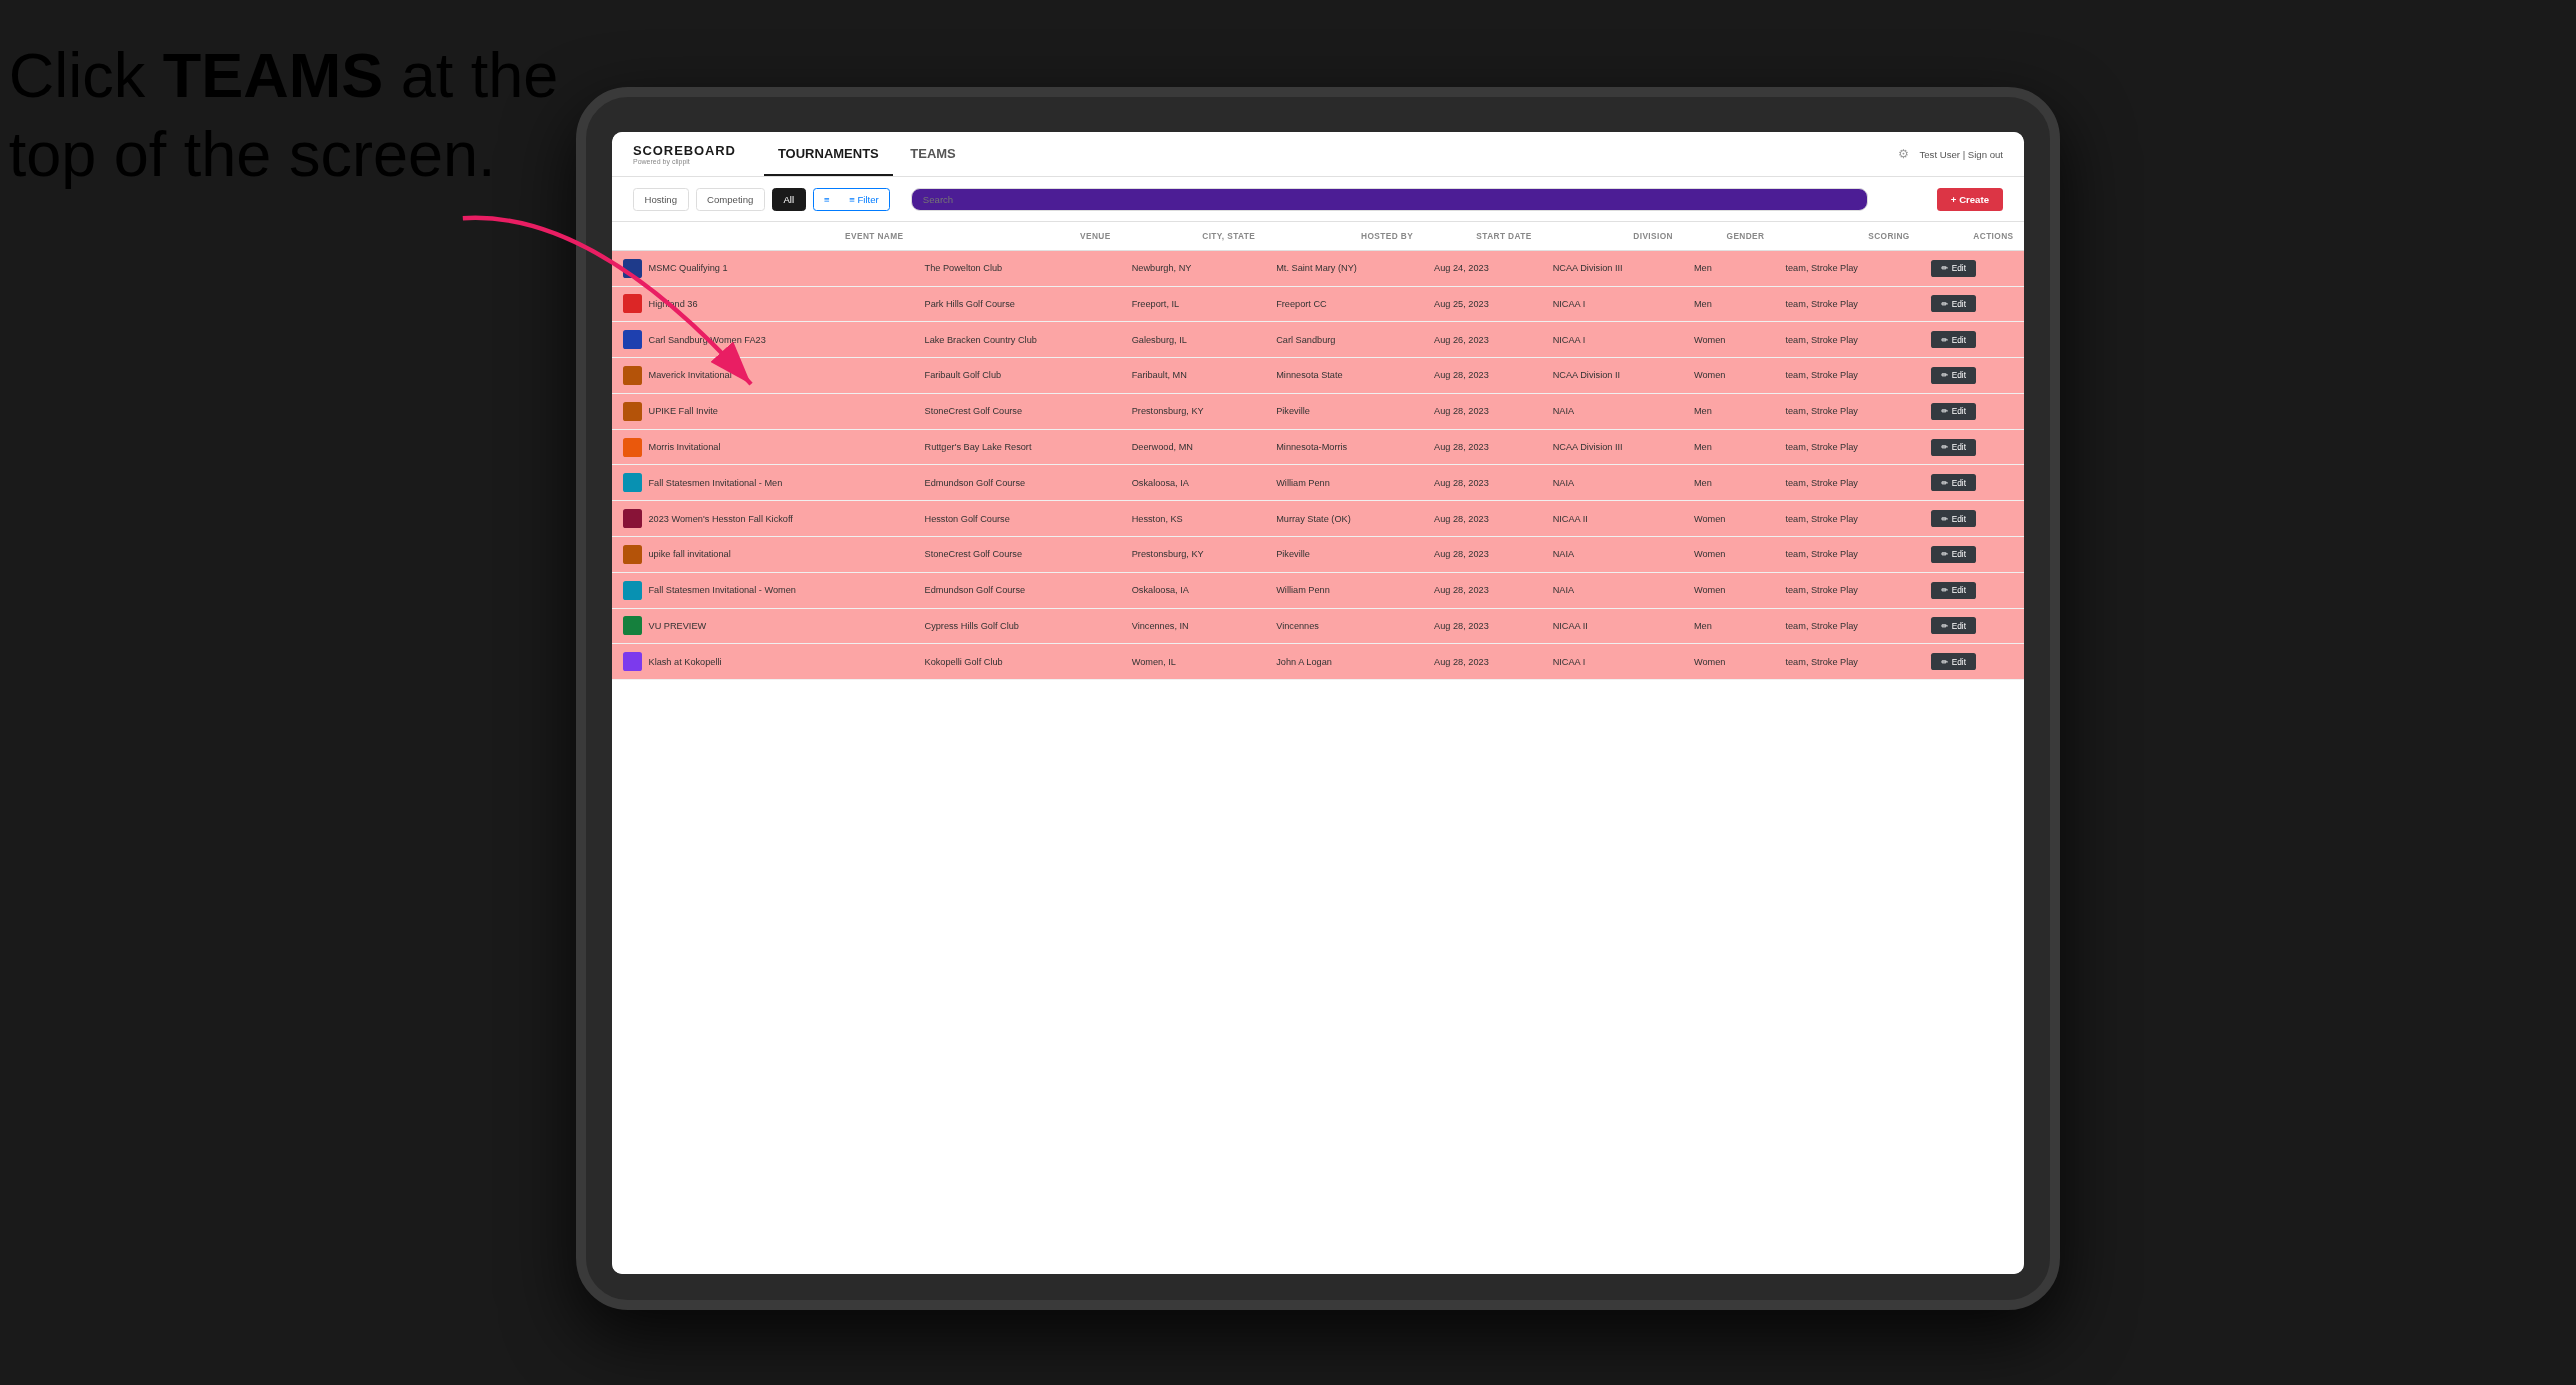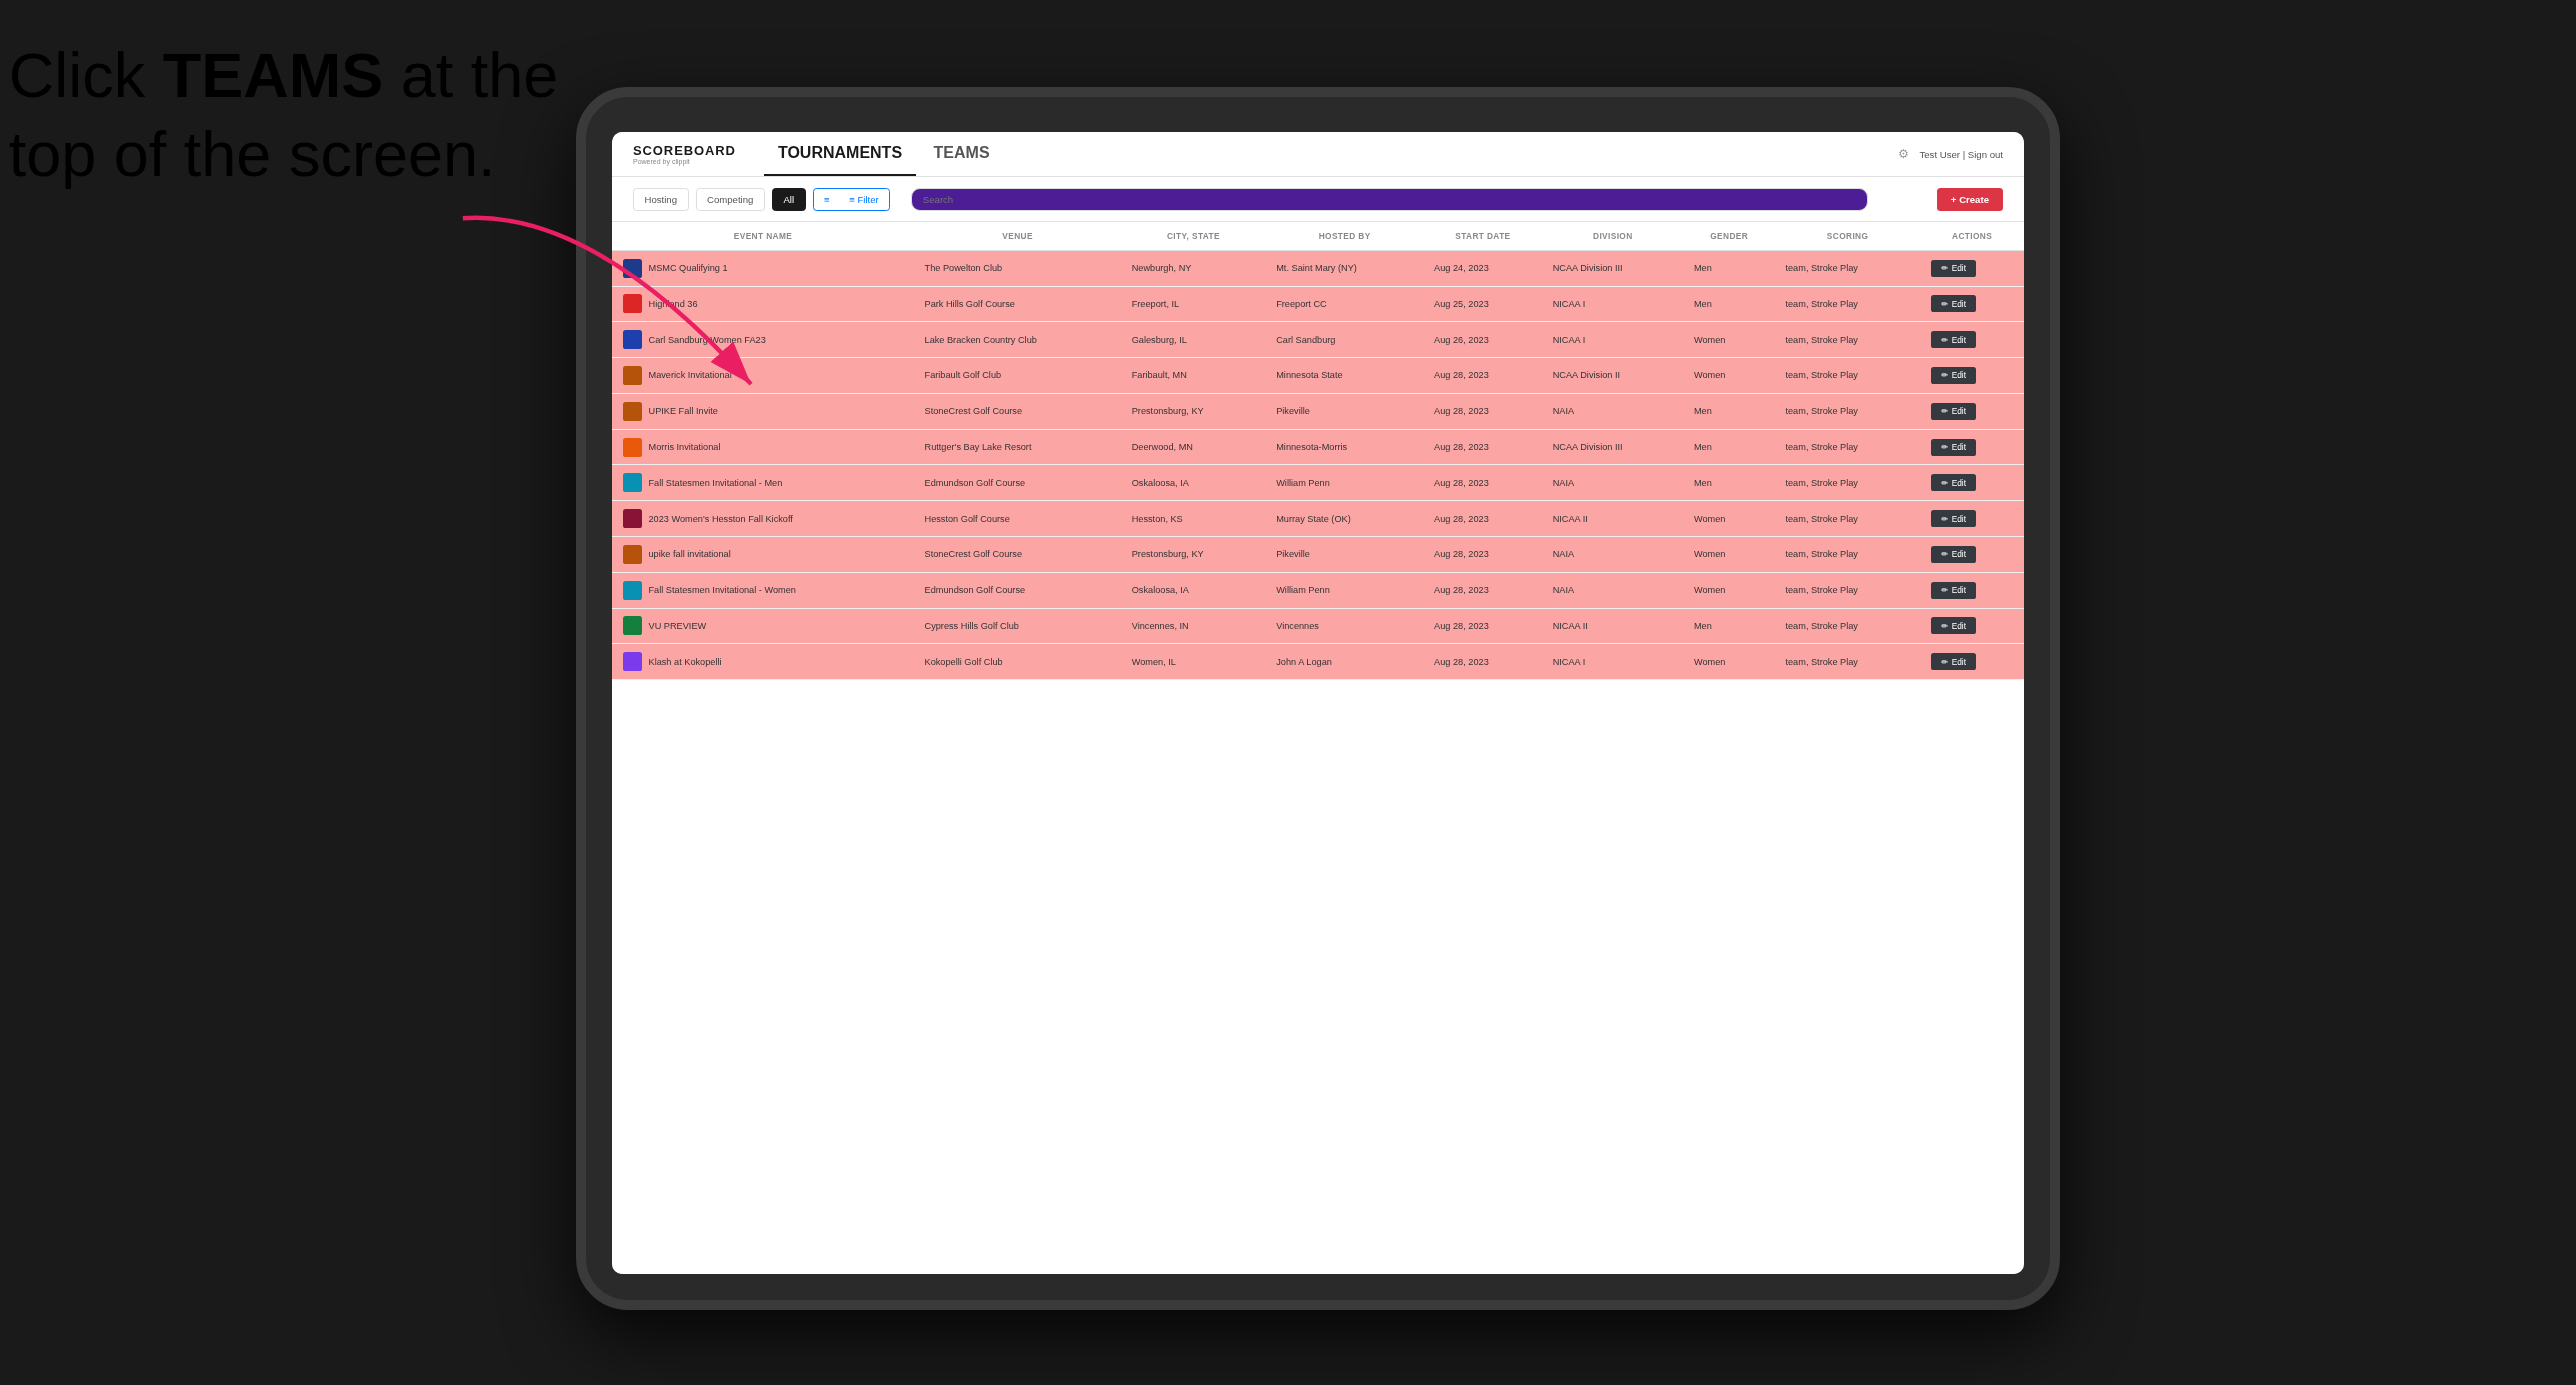--- a/index.html
+++ b/index.html
@@ -91,21 +91,21 @@
 
     .nav-tabs {
       display: flex;
       align-items: center;
       gap: 3.5px;
       flex: 1;
     }
 
     .nav-tab {
       padding: 5.2px 14px;
-      font-size: 16px;
+      font-size: 13px;
       font-weight: 600;
       color: #555;
       cursor: pointer;
       text-decoration: none;
       border-bottom: 2.6px solid transparent;
       height: 43px;
       display: flex;
       align-items: center;
     }
 
@@ -208,21 +208,21 @@
       font-size: 9.2px;
     }
 
     thead tr {
       background: #fff;
       border-bottom: 1.7px solid #e0e0e0;
     }
 
     thead th {
       padding: 8.7px 10.5px;
-      text-align: center;
+      text-align: right;
       font-size: 8.3px;
       font-weight: 700;
       color: #888;
       letter-spacing: 0.4px;
       text-transform: uppercase;
       white-space: nowrap;
     }
 
     tbody tr {
       border-bottom: 0.9px solid #f0f0f0;

